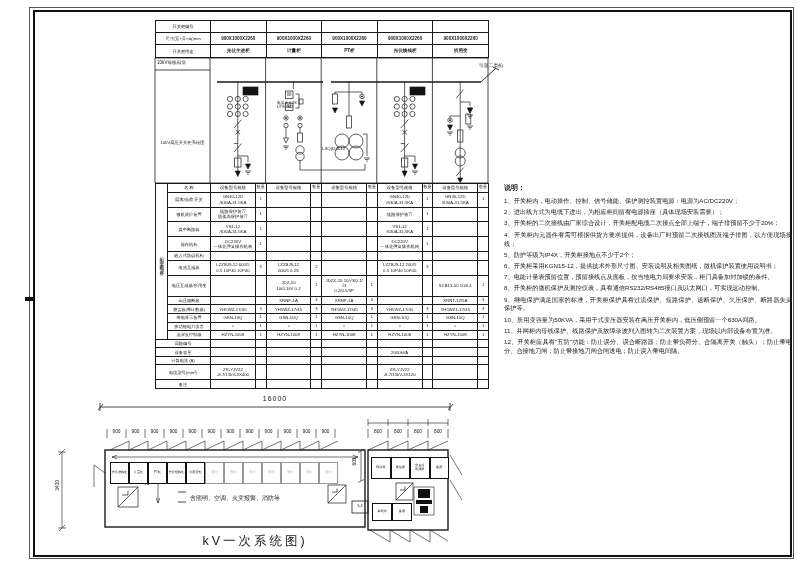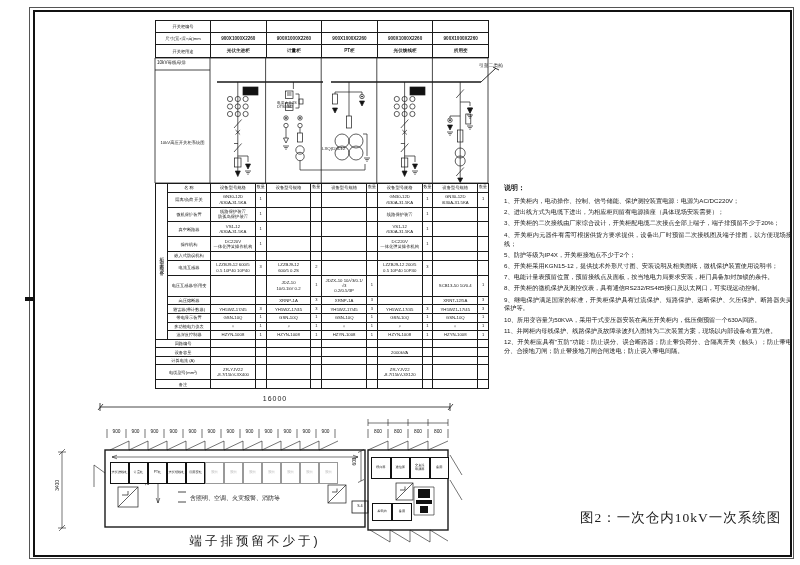--- a/index.html
+++ b/index.html
@@ -579,17 +579,16 @@
         <div class="cab" style="left: 360px; top: 62px; width: 17.5px; height: 20px; white-space: pre-line;">交直流
 电源屏</div>
         <div class="cab" style="left: 379.5px; top: 62px; width: 17.5px; height: 20px; white-space: pre-line;">备用</div>
       </div>
     <div id="cabinets-right-bottom">
         <div class="cab" style="left: 322px; top: 108px; width: 18px; height: 16px; white-space: pre-line;">蓄电池</div>
         <div class="cab" style="left: 342px; top: 108px; width: 18px; height: 16px; white-space: pre-line;">备用</div>
       </div>
     <div class="abs" style="left:303px;top:108.5px;width:14px;font-size:3.4px;text-align:center;">S-6</div>
     <div class="abs" style="left:140px;top:99px;width:120px;font-size:6px;">含照明、空调、火灾报警、消防等</div>
-    <div class="abs plan-caption" style="left:105px;top:138px;width:200px;">端子排预留不少于)</div>
+    <div class="abs plan-caption" style="left:105px;top:138px;width:200px;">kV一次系统图)</div>
   </div>
 
-  <div class="abs fig-caption" style="left:580px;top:509px;width:210px;">图2：一次仓内10kV一次系统图</div>
 </div>
 
 </body></html>

